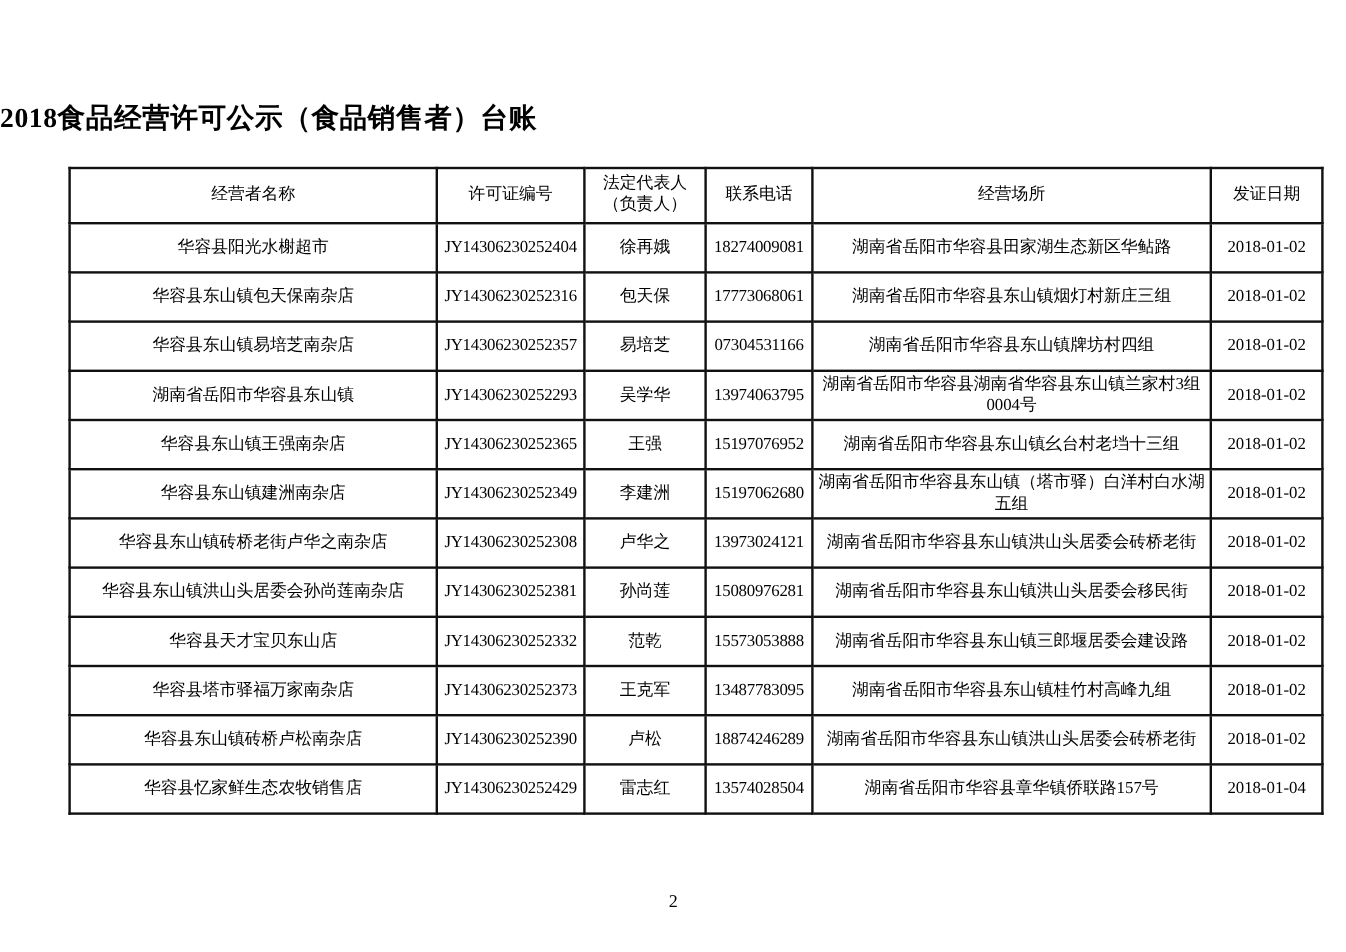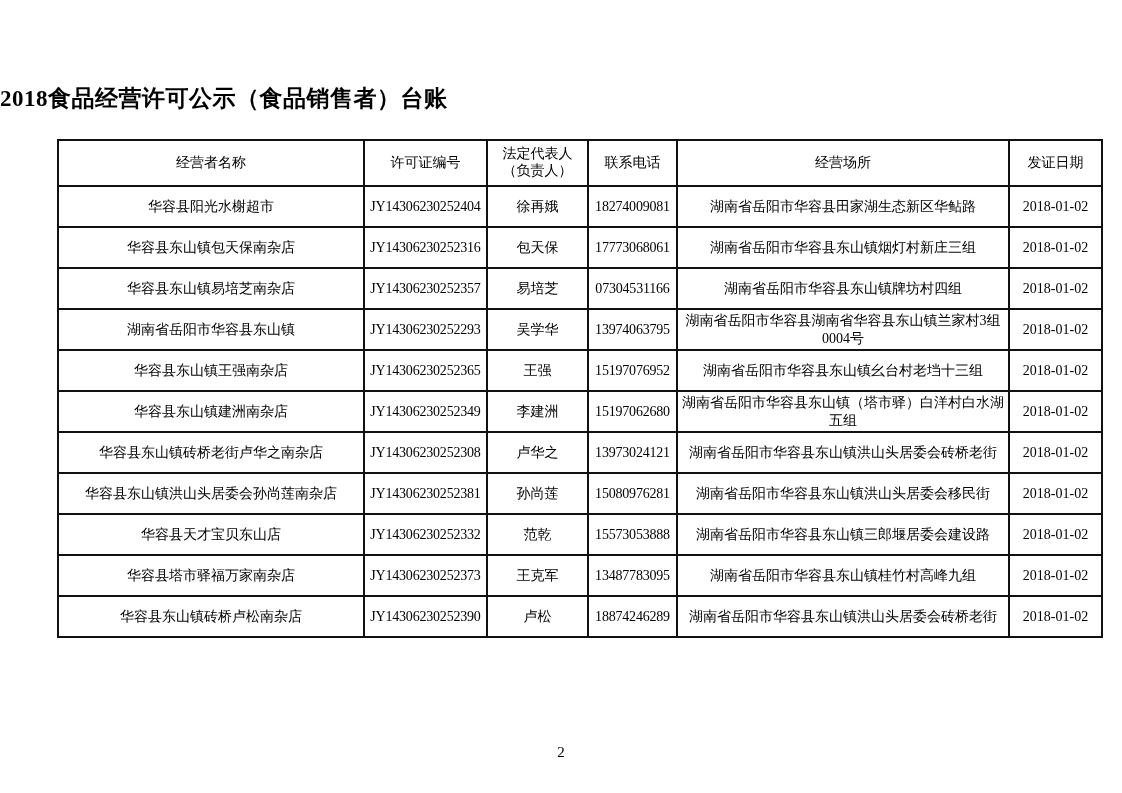--- a/index.html
+++ b/index.html
@@ -179,17 +179,25 @@
           <td class="col-date">2018-01-02</td>
         </tr>
         <tr>
           <td class="col-name">华容县东山镇砖桥卢松南杂店</td>
           <td class="col-license">JY14306230252390</td>
           <td class="col-representative">卢松</td>
           <td class="col-phone">18874246289</td>
           <td class="col-address">湖南省岳阳市华容县东山镇洪山头居委会砖桥老街</td>
           <td class="col-date">2018-01-02</td>
         </tr>
+        <tr>
+          <td class="col-name">华容县忆家鲜生态农牧销售店</td>
+          <td class="col-license">JY14306230252429</td>
+          <td class="col-representative">雷志红</td>
+          <td class="col-phone">13574028504</td>
+          <td class="col-address">湖南省岳阳市华容县章华镇侨联路157号</td>
+          <td class="col-date">2018-01-04</td>
+        </tr>
       </tbody>
   </table>
 
   <div class="page-number">2</div>
 </div>
 
 </body></html>

